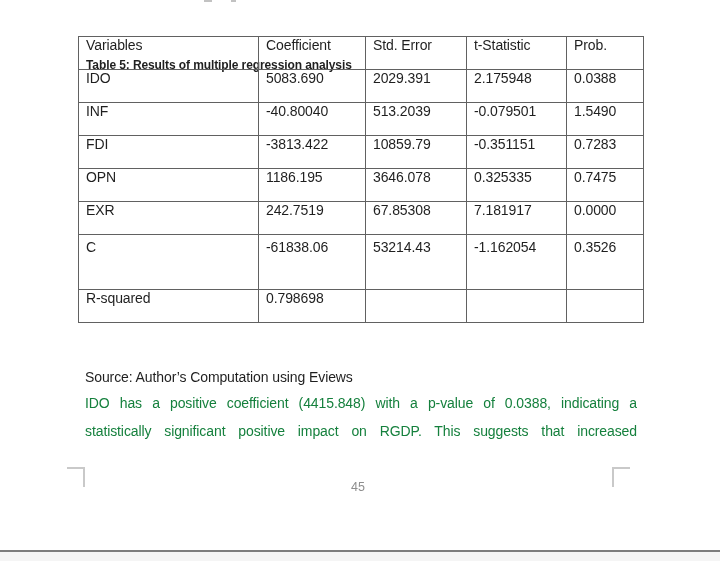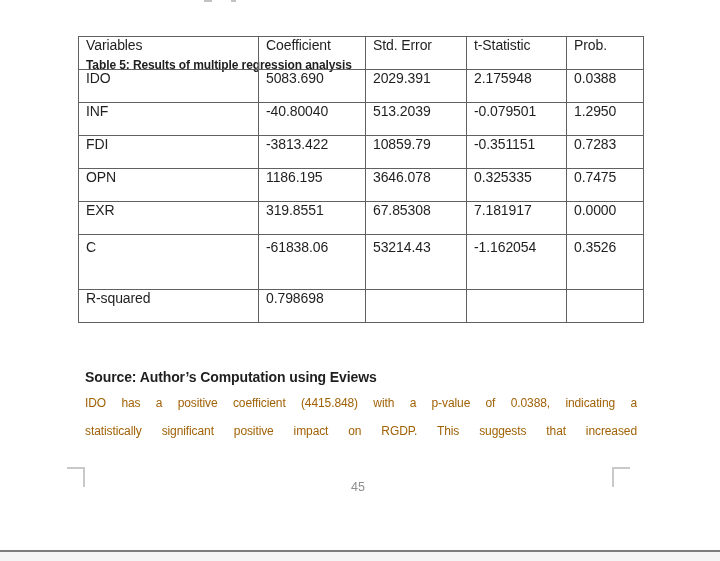--- a/index.html
+++ b/index.html
@@ -64,33 +64,33 @@
   table.reg-table tr.header-row { height: 27px; }
   table.reg-table tr.row-c { height: 55px; }
   table.reg-table tr.row-c td { vertical-align: top; padding-top: 4px; }
 
   
   .source-note {
     position: absolute;
     left: 85px;
     top: 369px;
     font-size: 14px;
-    font-weight: 700;
+    font-weight: 400;
     letter-spacing: -0.1px;
     white-space: nowrap;
   }
 
   
   .body-text {
     position: absolute;
     left: 85px;
     top: 396px;
     width: 552px;
-    font-size: 12px;
-    color: #a16207;
+    font-size: 14px;
+    color: #15803d;
     letter-spacing: -0.1px;
   }
   .jline {
     height: 28px;
     line-height: 15px;
     overflow: hidden;
     text-align: justify;
   }
   .jline::after {
     content: "";
@@ -178,39 +178,39 @@
         <td>5083.690</td>
         <td>2029.391</td>
         <td>2.175948</td>
         <td>0.0388</td>
       </tr>
       <tr>
         <td>INF</td>
         <td>-40.80040</td>
         <td>513.2039</td>
         <td>-0.079501</td>
-        <td>1.2950</td>
+        <td>1.5490</td>
       </tr>
       <tr>
         <td>FDI</td>
         <td>-3813.422</td>
         <td>10859.79</td>
         <td>-0.351151</td>
         <td>0.7283</td>
       </tr>
       <tr>
         <td>OPN</td>
         <td>1186.195</td>
         <td>3646.078</td>
         <td>0.325335</td>
         <td>0.7475</td>
       </tr>
       <tr>
         <td>EXR</td>
-        <td>319.8551</td>
+        <td>242.7519</td>
         <td>67.85308</td>
         <td>7.181917</td>
         <td>0.0000</td>
       </tr>
       <tr class="row-c">
         <td>C</td>
         <td>-61838.06</td>
         <td>53214.43</td>
         <td>-1.162054</td>
         <td>0.3526</td>

